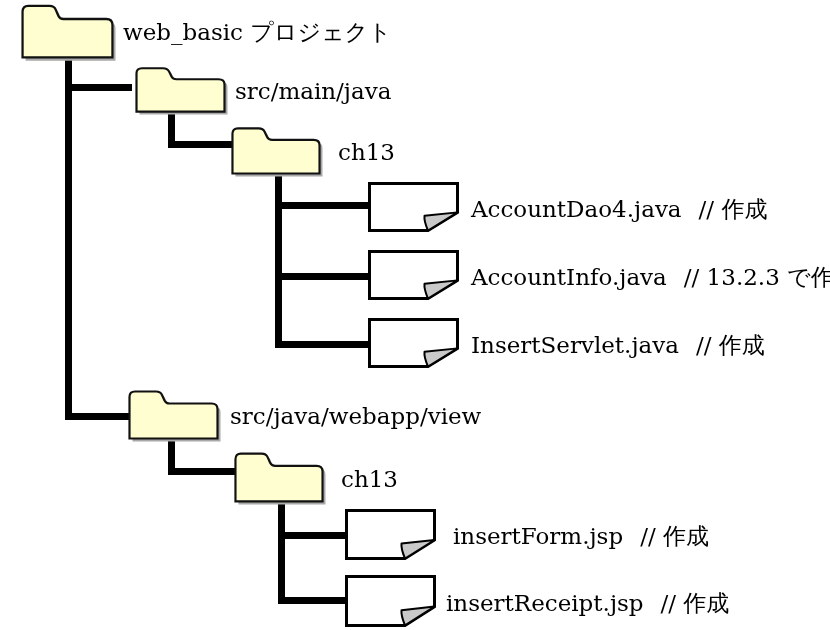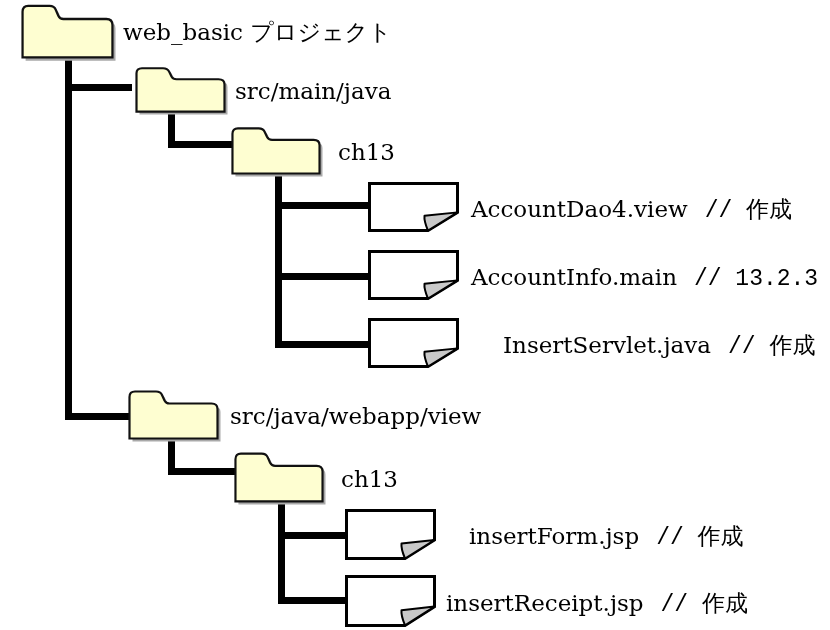--- a/index.html
+++ b/index.html
@@ -14,21 +14,21 @@
   .line { position: absolute; background: #000000; }
   .node { position: absolute; display: flex; align-items: center; }
   .node svg { overflow: visible; flex: 0 0 auto; display: block; }
   .label {
     font-size: 23px;
     color: #000000;
     white-space: nowrap;
     transform: translateY(2px);
   }
   .name { }
-  .comment { margin-left: 17px; font-family: Liberation Mono, monospace; }
+  .comment { margin-left: 17px; }
 </style>
 </head>
 <body>
 
 <div class="canvas">
 
   <div class="line" style="left:65px;top:55px;width:7px;height:365px;"></div>
   <div class="line" style="left:65px;top:84px;width:67px;height:7px;"></div>
   <div class="line" style="left:168px;top:110px;width:7px;height:38px;"></div>
   <div class="line" style="left:168px;top:141px;width:72px;height:7px;"></div>
@@ -65,32 +65,32 @@
       <path stroke="#111111" stroke-width="2.2" d="M2.5,50.5 L2.5,9 Q2.5,3.5 8,3.5 L29,3.5 Q33.5,3.5 35,7 L37.5,12.5 Q39,15.5 42.5,15.5 L84.5,15.5 Q90.5,15.5 90.5,21 L90.5,50.5 Z" fill="#FEFED1"></path>
     </svg>
     <span class="label name" style="margin-left:16px">ch13</span>
   </div>
 
   <div class="node" style="left:368px;top:182px;">
     <svg width="91" height="50" viewBox="0 0 91 51" preserveAspectRatio="none">
       <path stroke="#000000" stroke-width="3" stroke-linejoin="miter" d="M1.5,1.5 L89.5,1.5 L89.5,31 L60,49.5 L1.5,49.5 Z" fill="#FFFFFF"></path>
       <path stroke="#000000" stroke-width="2" stroke-linejoin="round" d="M60,49.5 C57.5,43.5 56,38.5 56.5,34.5 L89.5,31 L60,49.5 Z" fill="#C9C9C9"></path>
     </svg>
-    <span class="label" style="margin-left:12px"><span class="name">AccountDao4.view</span><span class="comment">//  作成</span></span>
+    <span class="label" style="margin-left:12px"><span class="name">AccountDao4.java</span><span class="comment">//  作成</span></span>
   </div>
 
   <div class="node" style="left:368px;top:250px;">
     <svg width="91" height="50" viewBox="0 0 91 51" preserveAspectRatio="none">
       <path stroke="#000000" stroke-width="3" stroke-linejoin="miter" d="M1.5,1.5 L89.5,1.5 L89.5,31 L60,49.5 L1.5,49.5 Z" fill="#FFFFFF"></path>
       <path stroke="#000000" stroke-width="2" stroke-linejoin="round" d="M60,49.5 C57.5,43.5 56,38.5 56.5,34.5 L89.5,31 L60,49.5 Z" fill="#C9C9C9"></path>
     </svg>
-    <span class="label" style="margin-left:12px"><span class="name">AccountInfo.main</span><span class="comment">// 13.2.3 で作成</span></span>
+    <span class="label" style="margin-left:12px"><span class="name">AccountInfo.java</span><span class="comment">// 13.2.3 で作成</span></span>
   </div>
 
-  <div class="node" style="left:368px;top:318px;gap:32px;">
+  <div class="node" style="left:368px;top:318px;">
     <svg width="91" height="50" viewBox="0 0 91 51" preserveAspectRatio="none">
       <path stroke="#000000" stroke-width="3" stroke-linejoin="miter" d="M1.5,1.5 L89.5,1.5 L89.5,31 L60,49.5 L1.5,49.5 Z" fill="#FFFFFF"></path>
       <path stroke="#000000" stroke-width="2" stroke-linejoin="round" d="M60,49.5 C57.5,43.5 56,38.5 56.5,34.5 L89.5,31 L60,49.5 Z" fill="#C9C9C9"></path>
     </svg>
     <span class="label" style="margin-left:12px"><span class="name">InsertServlet.java</span><span class="comment">//  作成</span></span>
   </div>
 
   <div class="node" style="left:127px;top:388px;">
     <svg width="93" height="52" viewBox="0 0 93 52" preserveAspectRatio="none">
       <path transform="translate(3,3)" stroke="none" d="M2.5,50.5 L2.5,9 Q2.5,3.5 8,3.5 L29,3.5 Q33.5,3.5 35,7 L37.5,12.5 Q39,15.5 42.5,15.5 L84.5,15.5 Q90.5,15.5 90.5,21 L90.5,50.5 Z" fill="#A9A9A9"></path>
@@ -105,21 +105,21 @@
       <path stroke="#111111" stroke-width="2.2" d="M2.5,50.5 L2.5,9 Q2.5,3.5 8,3.5 L29,3.5 Q33.5,3.5 35,7 L37.5,12.5 Q39,15.5 42.5,15.5 L84.5,15.5 Q90.5,15.5 90.5,21 L90.5,50.5 Z" fill="#FEFED1"></path>
     </svg>
     <span class="label name" style="margin-left:16px">ch13</span>
   </div>
 
   <div class="node" style="left:345px;top:509px;">
     <svg width="91" height="51" viewBox="0 0 91 51" preserveAspectRatio="none">
       <path stroke="#000000" stroke-width="3" stroke-linejoin="miter" d="M1.5,1.5 L89.5,1.5 L89.5,31 L60,49.5 L1.5,49.5 Z" fill="#FFFFFF"></path>
       <path stroke="#000000" stroke-width="2" stroke-linejoin="round" d="M60,49.5 C57.5,43.5 56,38.5 56.5,34.5 L89.5,31 L60,49.5 Z" fill="#C9C9C9"></path>
     </svg>
-    <span class="label" style="margin-left:33px"><span class="name">insertForm.jsp</span><span class="comment">//  作成</span></span>
+    <span class="label" style="margin-left:17px"><span class="name">insertForm.jsp</span><span class="comment">//  作成</span></span>
   </div>
 
   <div class="node" style="left:345px;top:575px;">
     <svg width="91" height="52" viewBox="0 0 91 51" preserveAspectRatio="none">
       <path stroke="#000000" stroke-width="3" stroke-linejoin="miter" d="M1.5,1.5 L89.5,1.5 L89.5,31 L60,49.5 L1.5,49.5 Z" fill="#FFFFFF"></path>
       <path stroke="#000000" stroke-width="2" stroke-linejoin="round" d="M60,49.5 C57.5,43.5 56,38.5 56.5,34.5 L89.5,31 L60,49.5 Z" fill="#C9C9C9"></path>
     </svg>
     <span class="label" style="margin-left:10px"><span class="name">insertReceipt.jsp</span><span class="comment">//  作成</span></span>
   </div>
 

